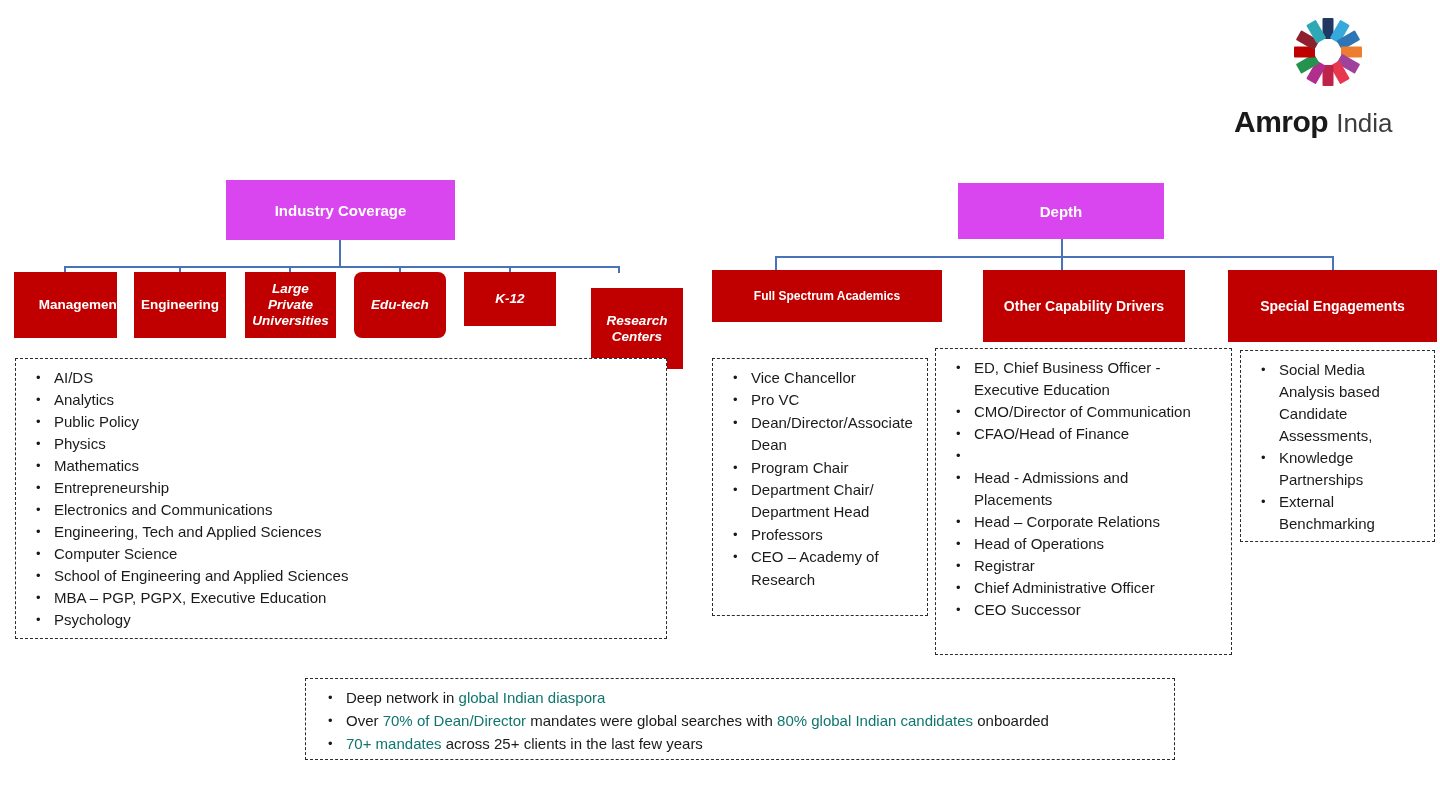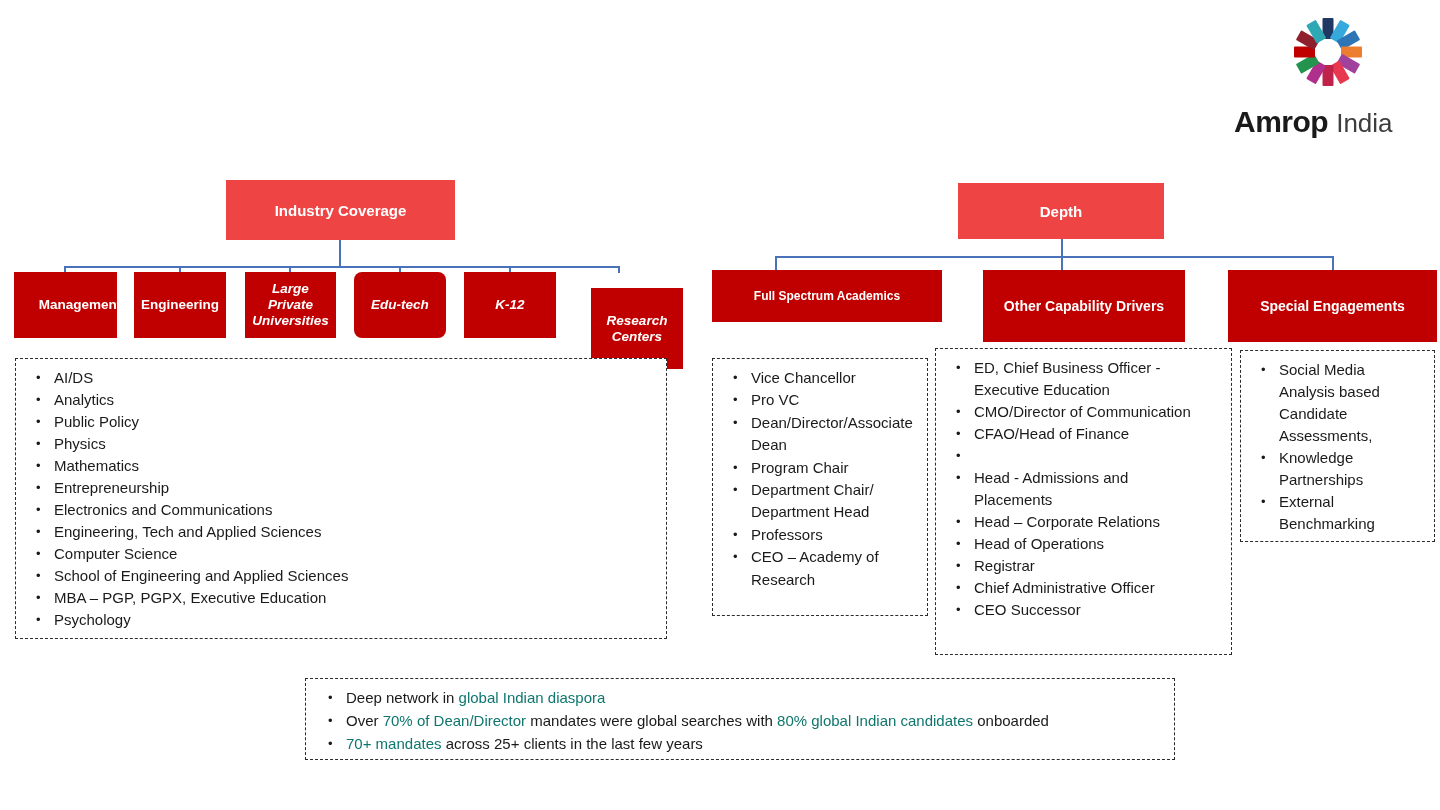--- a/index.html
+++ b/index.html
@@ -11,35 +11,35 @@
   .connector-svg { position:absolute; left:0; top:0; width:1440px; height:810px; pointer-events:none; }
 
   
   .logo-wrap { position:absolute; left:1232px; top:14px; width:190px; height:110px; }
   .logo-icon { position:absolute; left:60px; top:2px; width:72px; height:72px; }
   .brand-line { position:absolute; left:2px; top:76px; width:188px; white-space:nowrap;margin-top:15px; }
   .brand-amrop { font-size:30px; font-weight:800; color:#1a1a1a; letter-spacing:-0.5px; }
   .brand-india { font-size:26px; font-weight:400; color:#3d3d3d; margin-left:8px; }
 
   
-  .hdr-box { position:absolute; background:#ef4444; color:#fff; font-weight:700; font-size:15px;
+  .hdr-box { position:absolute; background:#d946ef; color:#fff; font-weight:700; font-size:15px;
              display:flex; align-items:center; justify-content:center; text-align:center; }
   .hdr-industry { left:226px; top:180px; width:229px; height:60px; }
   .hdr-depth    { left:958px; top:183px; width:206px; height:56px; }
 
   
   .red-box { position:absolute; background:#C00000; color:#fff; font-weight:700; font-size:13.5px;
              display:flex; align-items:center; justify-content:center; text-align:center;
              line-height:1.18; padding:3px; }
   .red-box.italic { font-style:italic; }
   .ibox0 { left:14px;  top:272px; width:103px; height:66px;padding-left:32px; }
   .ibox1 { left:134px; top:272px; width:92px;  height:66px; }
   .ibox2 { left:245px; top:272px; width:91px;  height:66px; }
   .ibox3 { left:354px; top:272px; width:92px;  height:66px;border-radius:8px; }
-  .ibox4 { left:464px; top:272px; width:92px;  height:66px;text-align:center; }
+  .ibox4 { left:464px; top:272px; width:92px;  height:54px;text-align:center; }
   .ibox5 { left:573px; top:288px; width:92px;  height:81px;margin-left:18px; }
   .dbox0 { left:712px;  top:270px; width:230px; height:52px; font-size:12px; }
   .dbox1 { left:983px;  top:270px; width:202px; height:72px; font-size:14px; }
   .dbox2 { left:1228px; top:270px; width:209px; height:72px; font-size:14px; }
 
   
   .dash-box { position:absolute; border:1.5px dashed #2b2b2b; background:#fff; }
   .list-industry { left:15px;   top:358px; width:652px; height:281px; }
   .list-fsa      { left:712px;  top:358px; width:216px; height:258px; }
   .list-ocd      { left:935px;  top:348px; width:297px; height:307px; }

